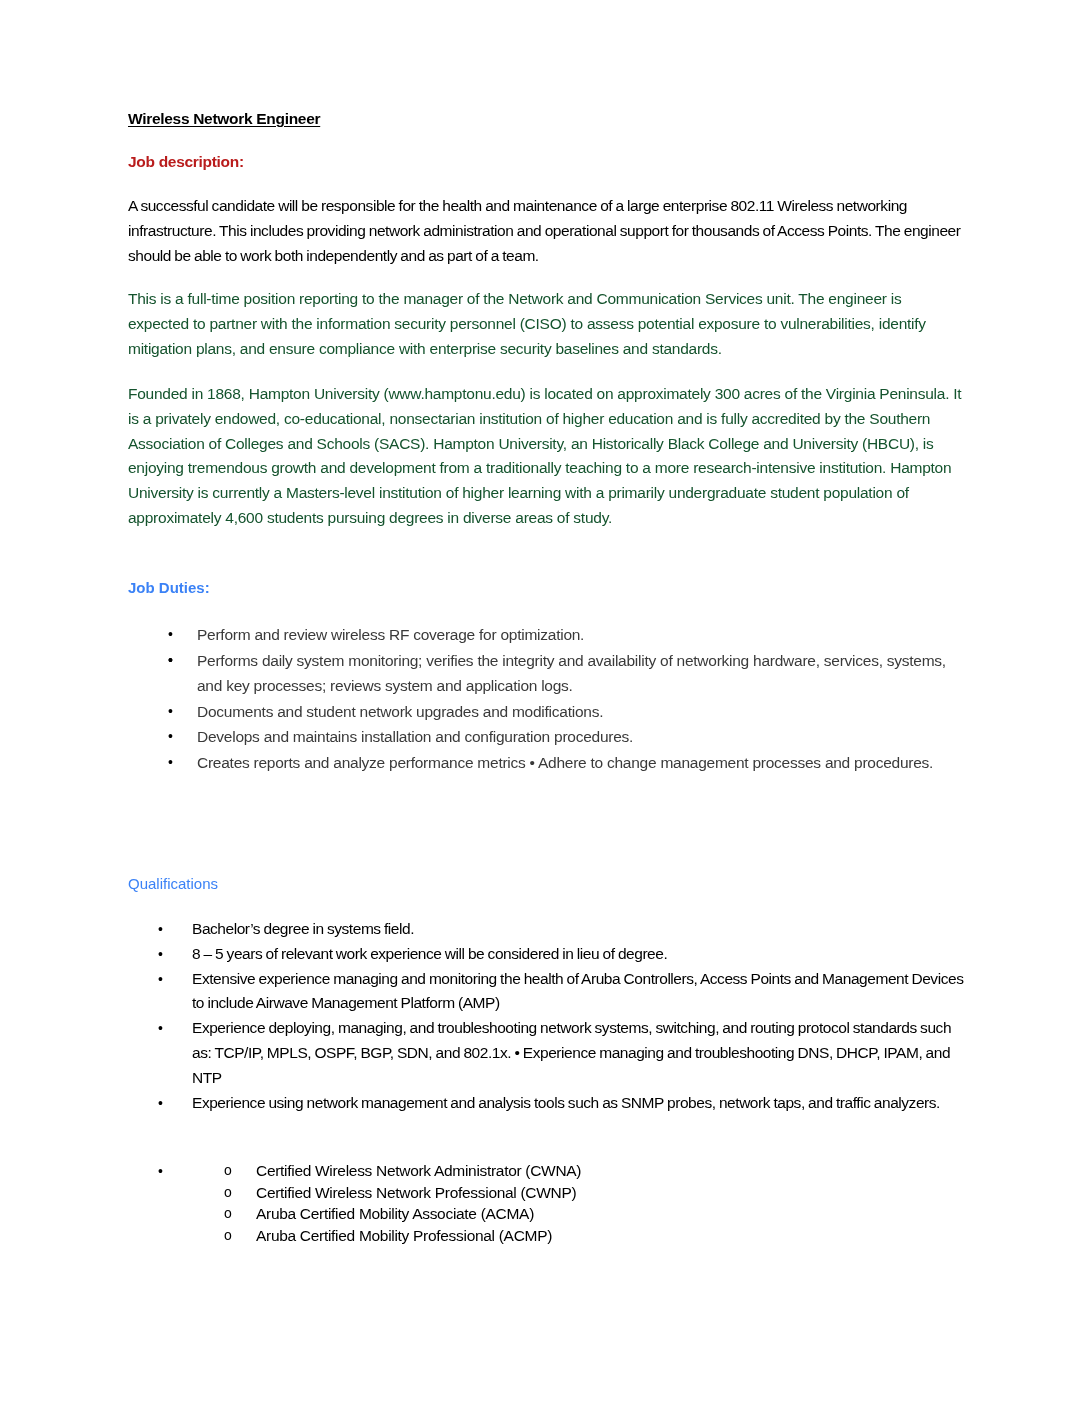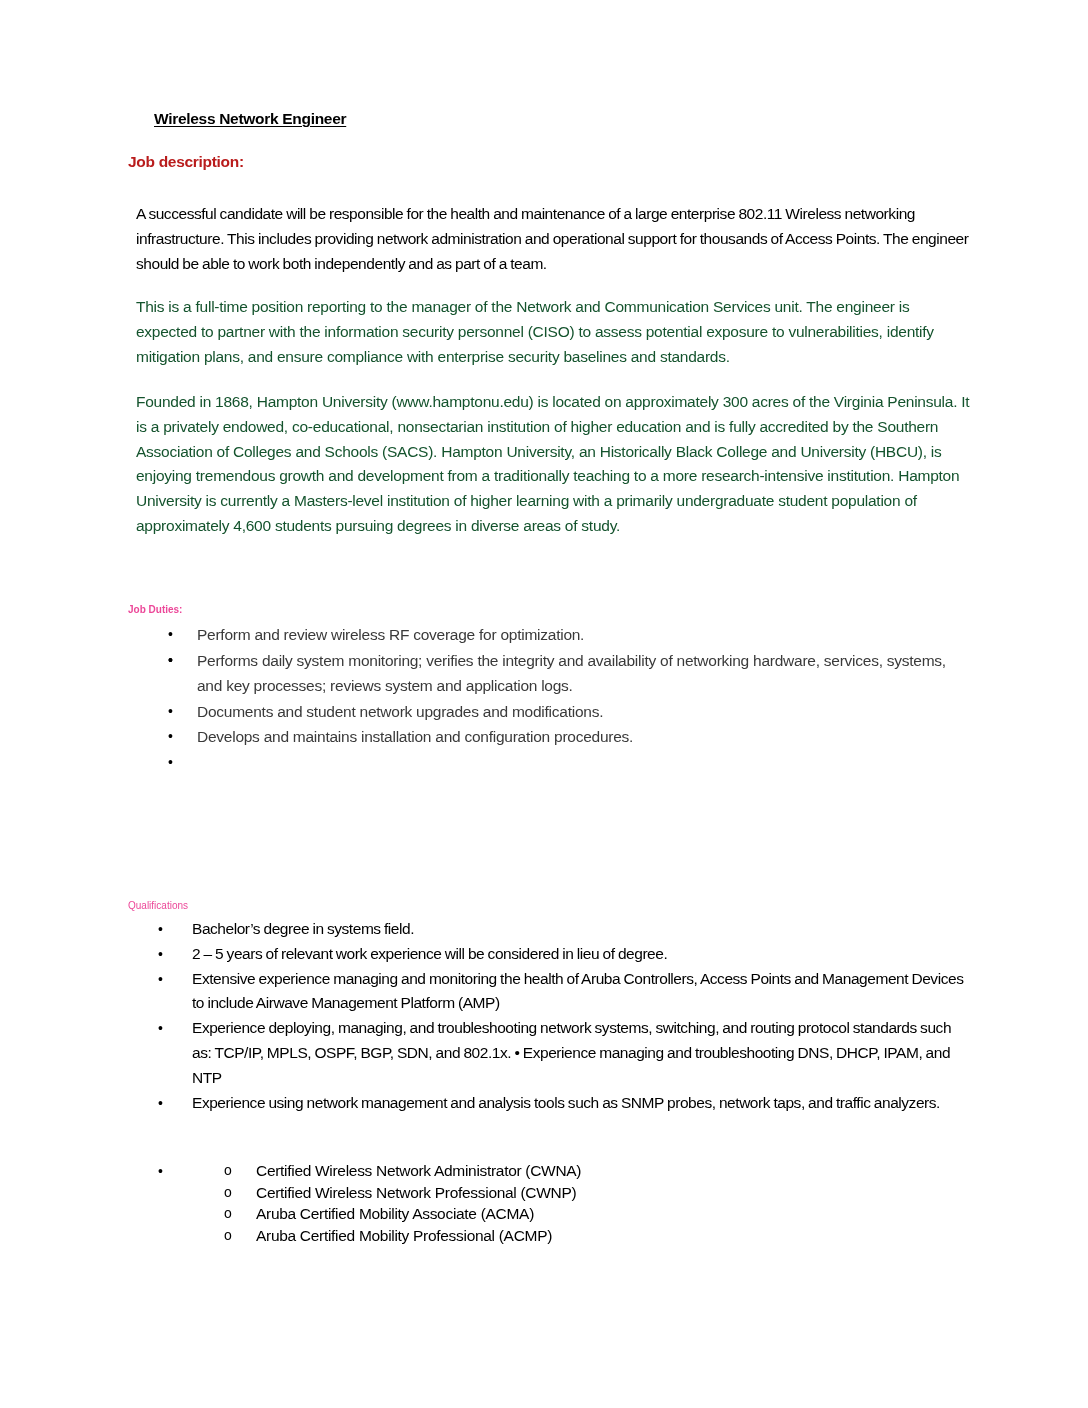--- a/index.html
+++ b/index.html
@@ -23,55 +23,53 @@
     .title {
       position: absolute;
       top: 110px;
       left: 0;
       font-weight: bold;
       font-size: 15.5px;
       color: #000;
       text-decoration: underline;
       text-underline-offset: 2px;
       letter-spacing: -0.3px;
-      margin-left: 26px;
     }
     .subtitle {
       position: absolute;
       top: 153px;
       left: 0;
       font-weight: bold;
       font-size: 15.5px;
       color: #b91c1c;
       letter-spacing: -0.3px;
     }
     .para {
       position: absolute;
       left: 0;
       width: 835px;
       font-size: 15.5px;
       line-height: 24.8px;
-      margin: 8px;
+      margin: 0;
     }
     .para.dark {
       color: #000;
       letter-spacing: -0.45px;
       word-spacing: -0.5px;
     }
     .para.gray {
       color: #14532d;
       letter-spacing: -0.25px;
     }
     .heading {
       position: absolute;
       left: 0;
       font-weight: bold;
-      font-size: 10px;
-      color: #ec4899;
-      margin-top: 25px;
+      font-size: 15px;
+      color: #3b82f6;
     }
     ul.duties {
       position: absolute;
       left: 0;
       width: 840px;
       margin: 0;
       padding: 0;
       list-style: none;
       color: #3a3a3a;
       font-size: 15.5px;
@@ -167,28 +165,28 @@
   <p class="para gray" style="top:382px;">Founded in 1868, Hampton University (www.hamptonu.edu) is located on approximately 300 acres of the Virginia Peninsula. It is a privately endowed, co-educational, nonsectarian institution of higher education and is fully accredited by the Southern Association of Colleges and Schools (SACS). Hampton University, an Historically Black College and University (HBCU), is enjoying tremendous growth and development from a traditionally teaching to a more research-intensive institution.  Hampton University is currently a Masters-level institution of higher learning with a primarily undergraduate student population of approximately 4,600 students pursuing degrees in diverse areas of study.</p>
 
   <div class="heading" style="top:579px;">Job Duties:</div>
 
   <ul class="duties" style="top:622px;">
     <li><span class="bullet">•</span><span>Perform and review wireless RF coverage for optimization.</span></li>
     <li><span class="bullet">•</span></li>
     <li><span class="bullet">•</span><span>Performs daily system monitoring; verifies the integrity and availability of networking hardware, services, systems, and key processes; reviews system and application logs.</span></li>
     <li><span class="bullet">•</span><span>Documents and student network upgrades and modifications.</span></li>
     <li><span class="bullet">•</span><span>Develops and maintains installation and configuration procedures.</span></li>
-    <li><span class="bullet">•</span></li>
+    <li><span class="bullet">•</span><span>Creates reports and analyze performance metrics • Adhere to change management processes and procedures.</span></li>
   </ul>
 
   <div class="heading" style="top:875px; font-weight:normal;">Qualifications</div>
 
   <ul class="quals" style="top:917px;">
     <li><span class="bullet">•</span><span>Bachelor’s degree in systems field.</span></li>
-    <li><span class="bullet">•</span><span>2 – 5 years of relevant work experience will be considered in lieu of degree.</span></li>
+    <li><span class="bullet">•</span><span>8 – 5 years of relevant work experience will be considered in lieu of degree.</span></li>
     <li><span class="bullet">•</span><span>Extensive experience managing and monitoring the health of Aruba Controllers, Access Points and Management Devices to include Airwave Management Platform (AMP)</span></li>
     <li><span class="bullet">•</span><span>Experience deploying, managing, and troubleshooting network systems, switching, and routing protocol standards such as: TCP/IP, MPLS, OSPF, BGP, SDN, and 802.1x. • Experience managing and troubleshooting DNS, DHCP, IPAM, and NTP</span></li>
     <li><span class="bullet">•</span><span>Experience using network management and analysis tools such as SNMP probes, network taps, and traffic analyzers.</span></li>
   </ul>
 
   <ul class="certs-top" style="top:1160px;">
     <li>
       <span class="bullet">•</span>
       <ul class="certs">
         <li><span class="obullet">o</span><span>Certified Wireless Network Administrator (CWNA)</span></li>

